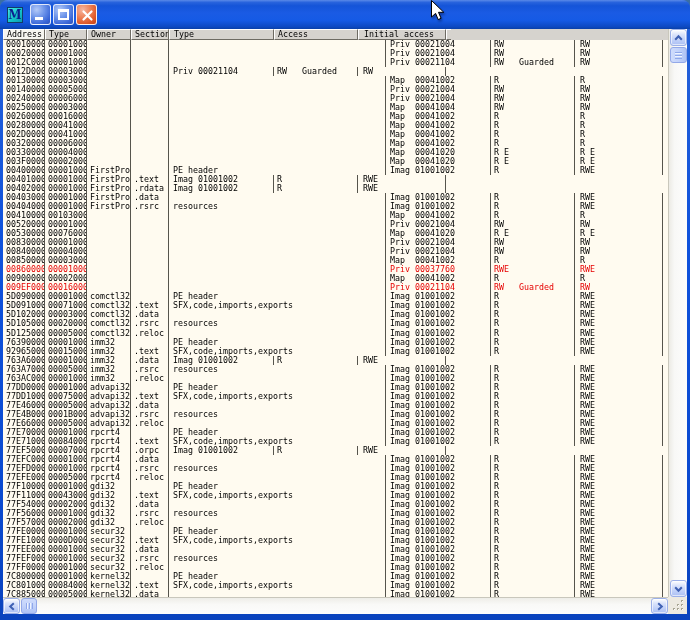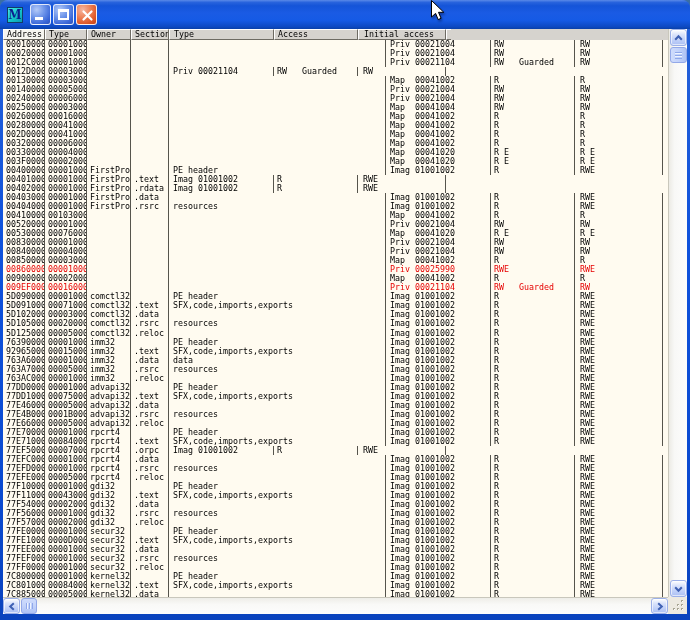--- a/index.html
+++ b/index.html
@@ -416,21 +416,21 @@
             <div class="td c-access">R</div>
             <div class="td c-initial">R</div>
             <div class="td c-fill"></div>
           </div>
           <div class="tr red">
             <div class="td c-address">00860000</div>
             <div class="td c-size">00001000</div>
             <div class="td c-owner"></div>
             <div class="td c-section"></div>
             <div class="td c-contains"></div>
-            <div class="td c-type">Priv 00025990</div>
+            <div class="td c-type">Priv 00037760</div>
             <div class="td c-access">RWE</div>
             <div class="td c-initial">RWE</div>
             <div class="td c-fill"></div>
           </div>
           <div class="tr">
             <div class="td c-address">00900000</div>
             <div class="td c-size">00002000</div>
             <div class="td c-owner"></div>
             <div class="td c-section"></div>
             <div class="td c-contains"></div>
@@ -525,21 +525,20 @@
             <div class="td c-type">Imag 01001002</div>
             <div class="td c-access">R</div>
             <div class="td c-initial">RWE</div>
             <div class="td c-fill"></div>
           </div>
           <div class="tr">
             <div class="td c-address">763A6000</div>
             <div class="td c-size">00001000</div>
             <div class="td c-owner">imm32</div>
             <div class="td c-section">.data</div>
-            <div class="td c-contains">data</div>
             <div class="td c-type">Imag 01001002</div>
             <div class="td c-access">R</div>
             <div class="td c-initial">RWE</div>
             <div class="td c-fill"></div>
           </div>
           <div class="tr">
             <div class="td c-address">763A7000</div>
             <div class="td c-size">00005000</div>
             <div class="td c-owner">imm32</div>
             <div class="td c-section">.rsrc</div>

